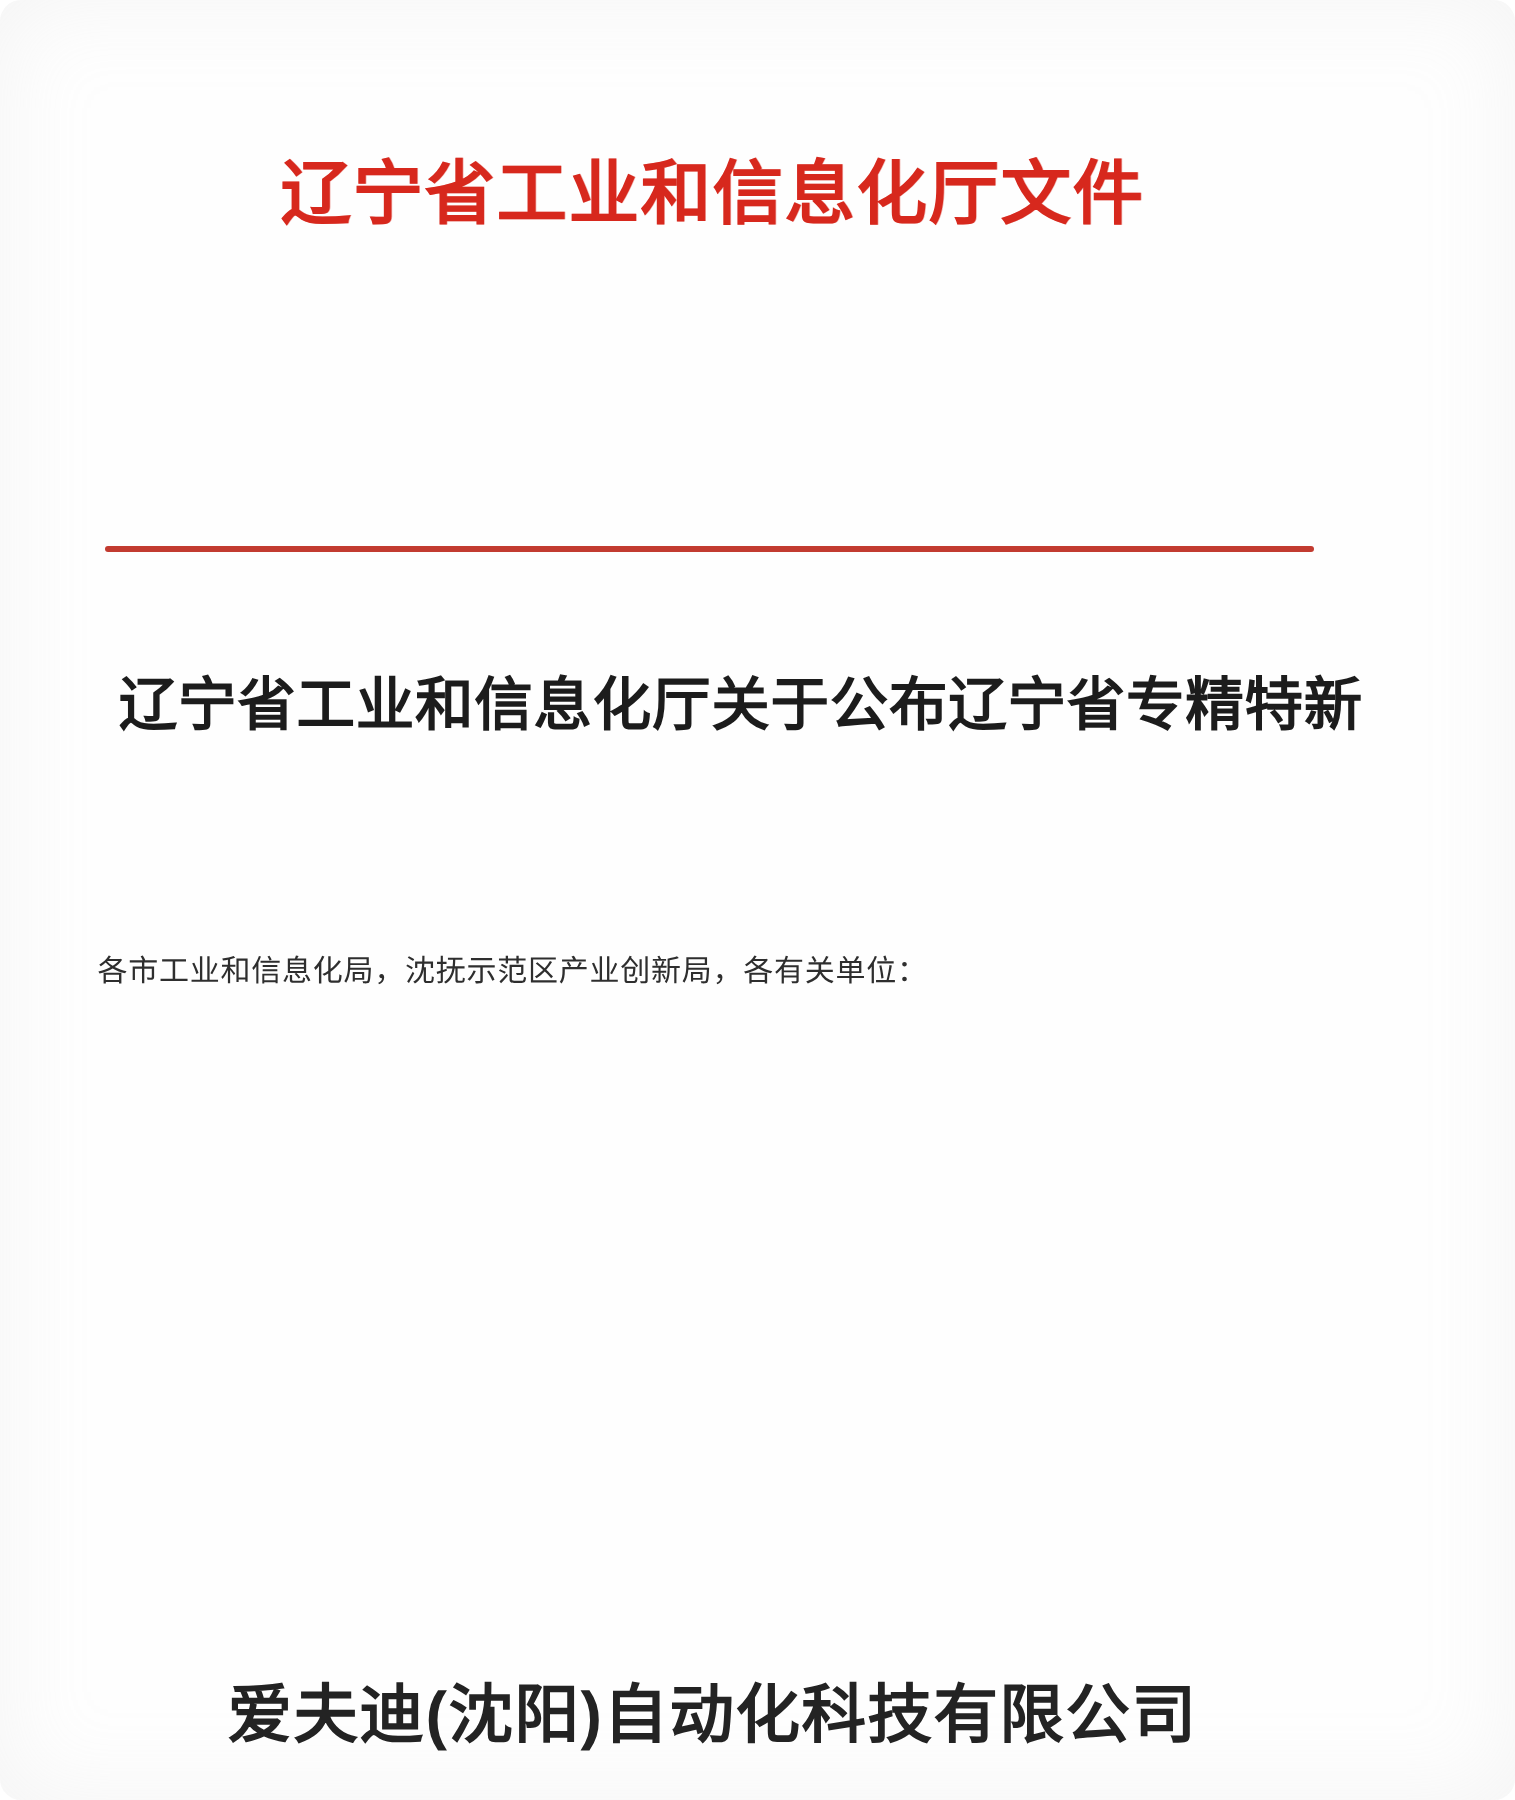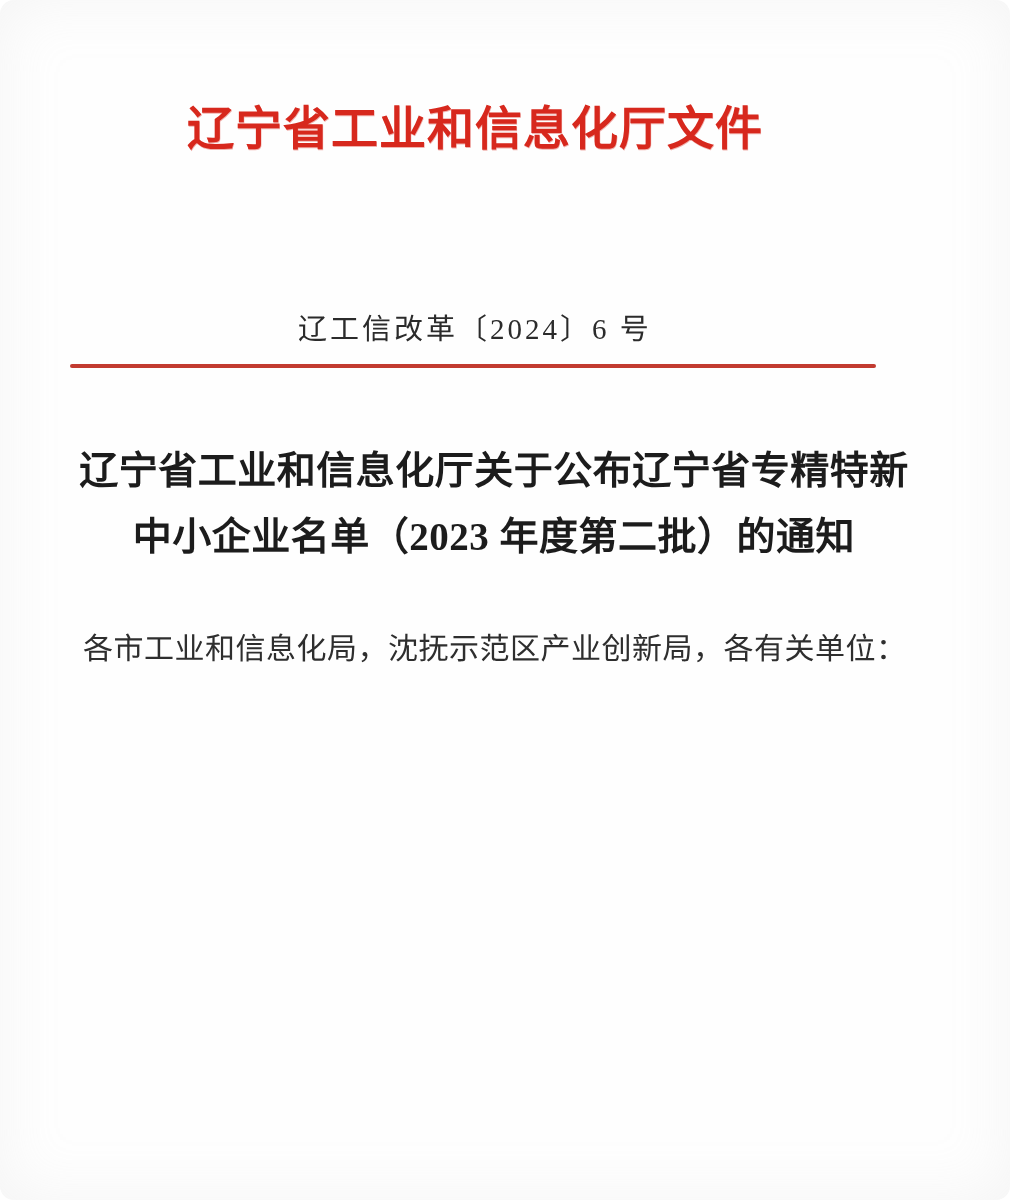--- a/index.html
+++ b/index.html
@@ -71,23 +71,23 @@
     line-height: 66px;
     letter-spacing: 0.5px;
     margin-left: 19px;
   }
   .doc-title .t-line {
     white-space: nowrap;
   }
   .body-text {
     position: absolute;
     top: 622px;
-    left: 83px;
+    left: 65px;
     width: 832px;
-    font-size: 30px;
+    font-size: 20px;
     line-height: 53.5px;
     color: #2e2e2e;
     letter-spacing: 0.5px;
   }
   .body-text p {
     margin: 0;
     text-align: justify;
   }
   .body-text p.indent {
     text-indent: 2em;
@@ -107,28 +107,27 @@
   }
 </style>
 </head>
 <body>
 
 <div class="page" style="--red-text: #d7281d; --red-line: #c23b30; --paper-bg: #fefefe;">
   <div class="content-col">
 
     <div class="header-title">辽宁省工业和信息化厅文件</div>
 
-    <div class="doc-number">辽工信改革〔2024〕6 号</div>
 
     <div class="red-divider"></div>
 
     <div class="doc-title">
       <div class="t-line">辽宁省工业和信息化厅关于公布辽宁省专精特新</div>
-      <div class="t-line">中小企业名单（2023 年度第二批）的通知</div>
     </div>
 
     <div class="body-text">
       <p>各市工业和信息化局，沈抚示范区产业创新局，各有关单位：</p>
     </div>
 
+    <div class="company-name">爱夫迪(沈阳)自动化科技有限公司</div>
 
   </div>
 </div>
 
 </body></html>

